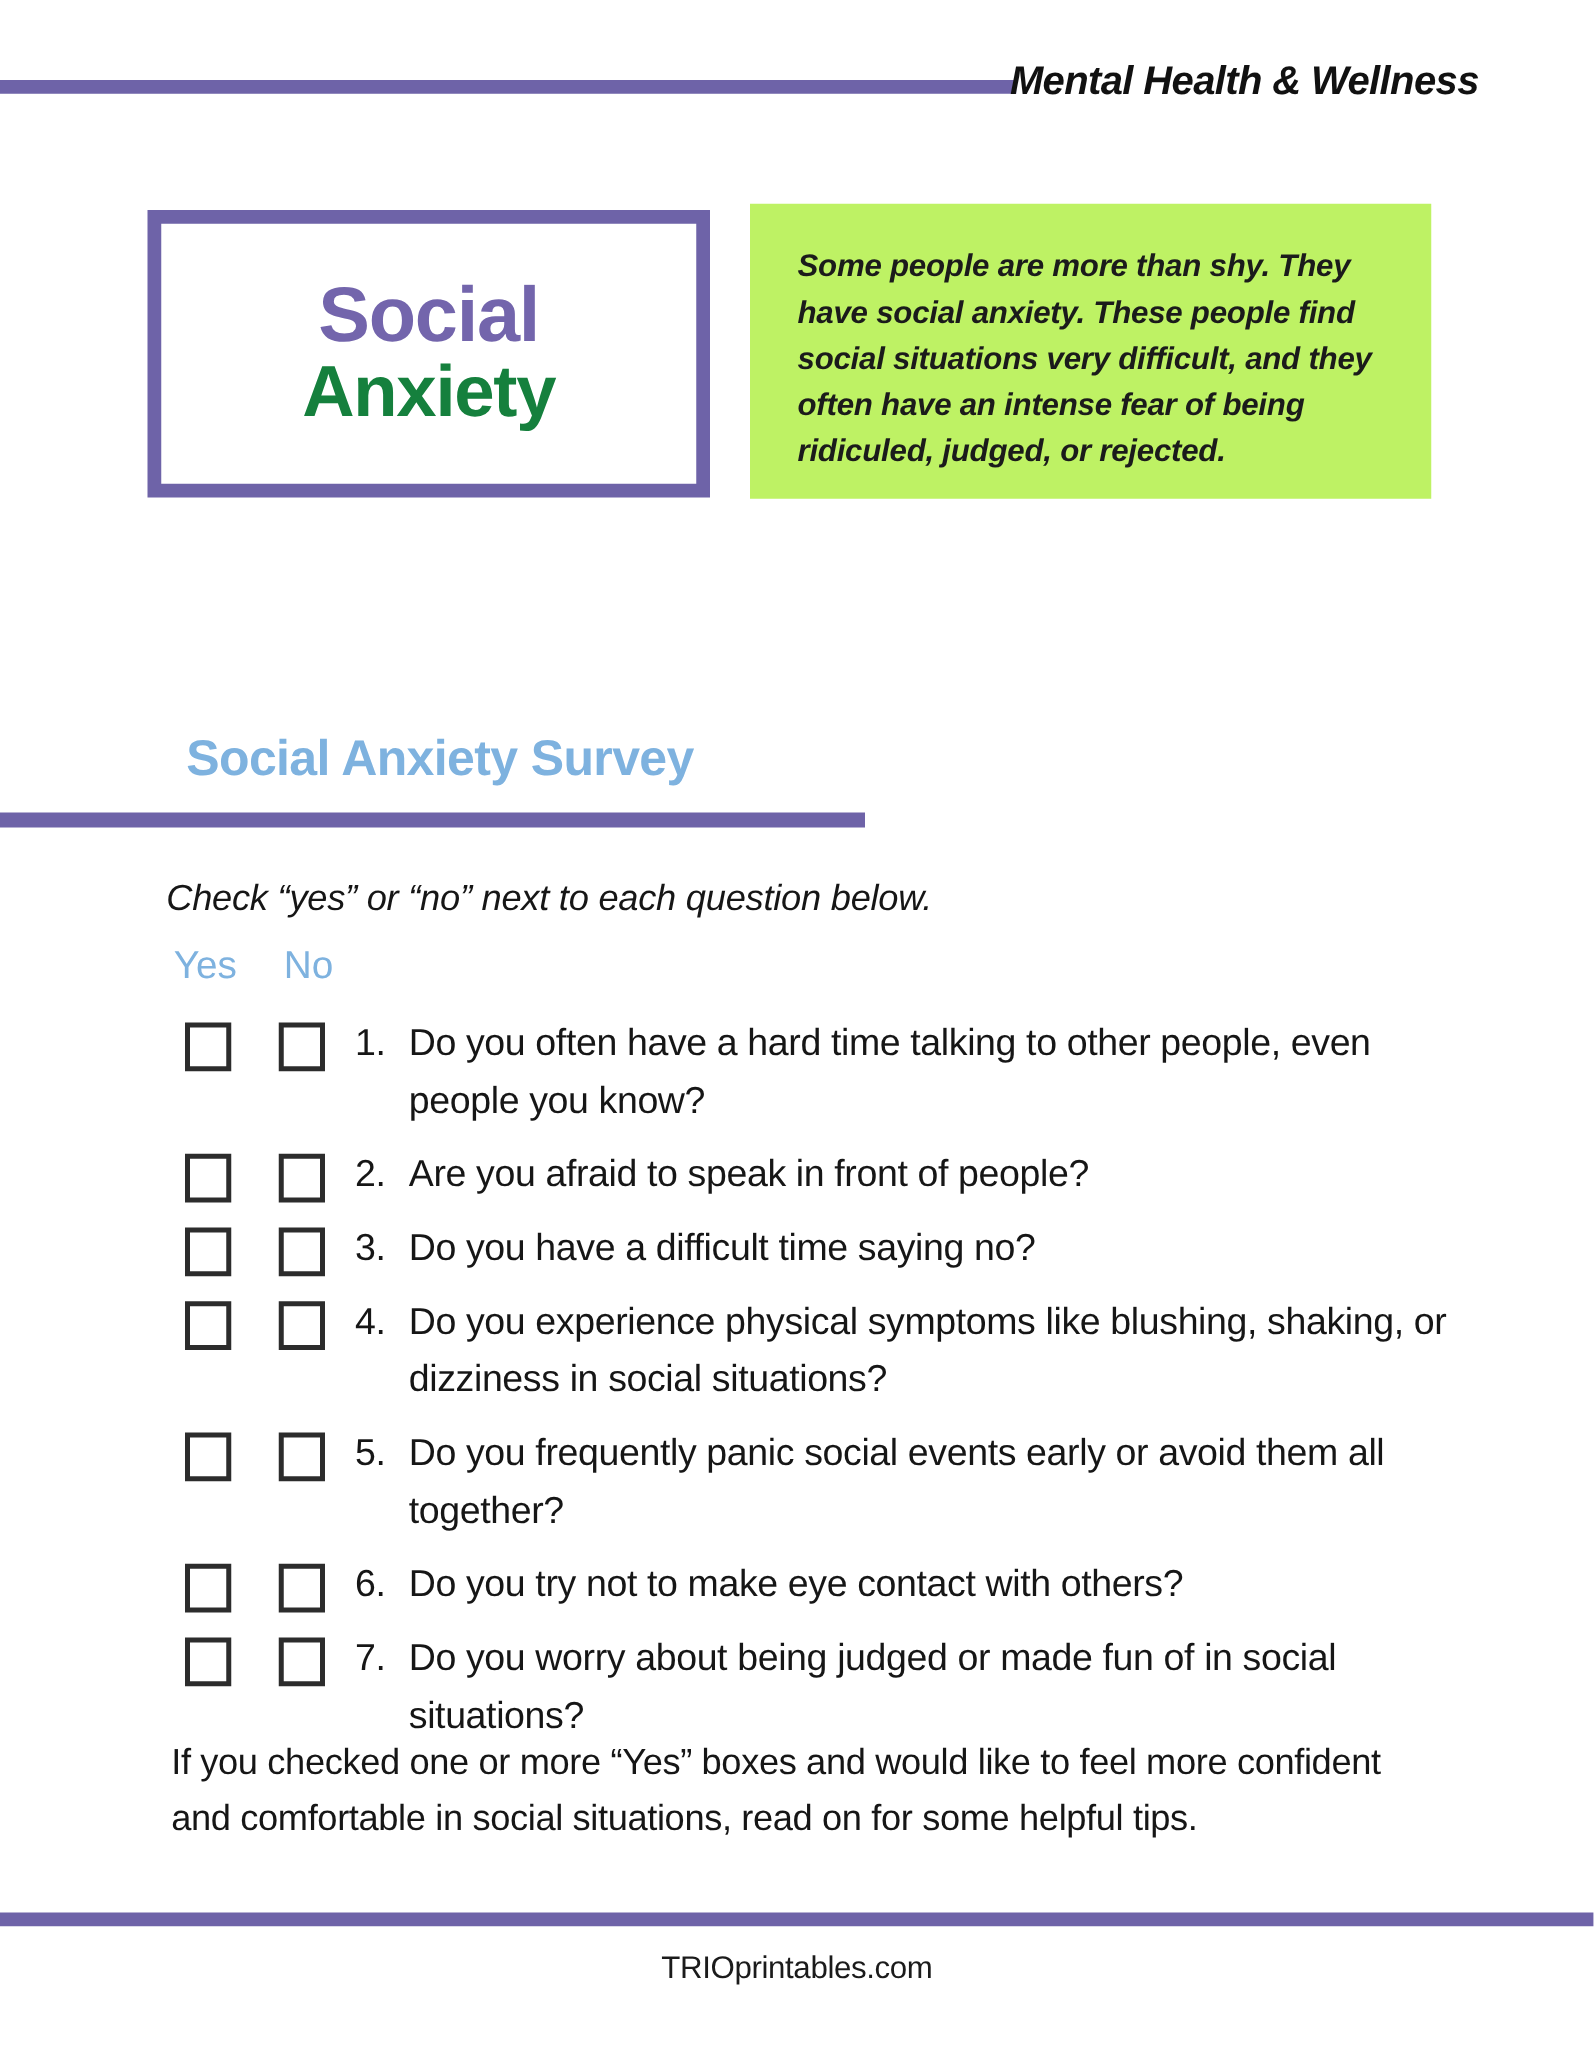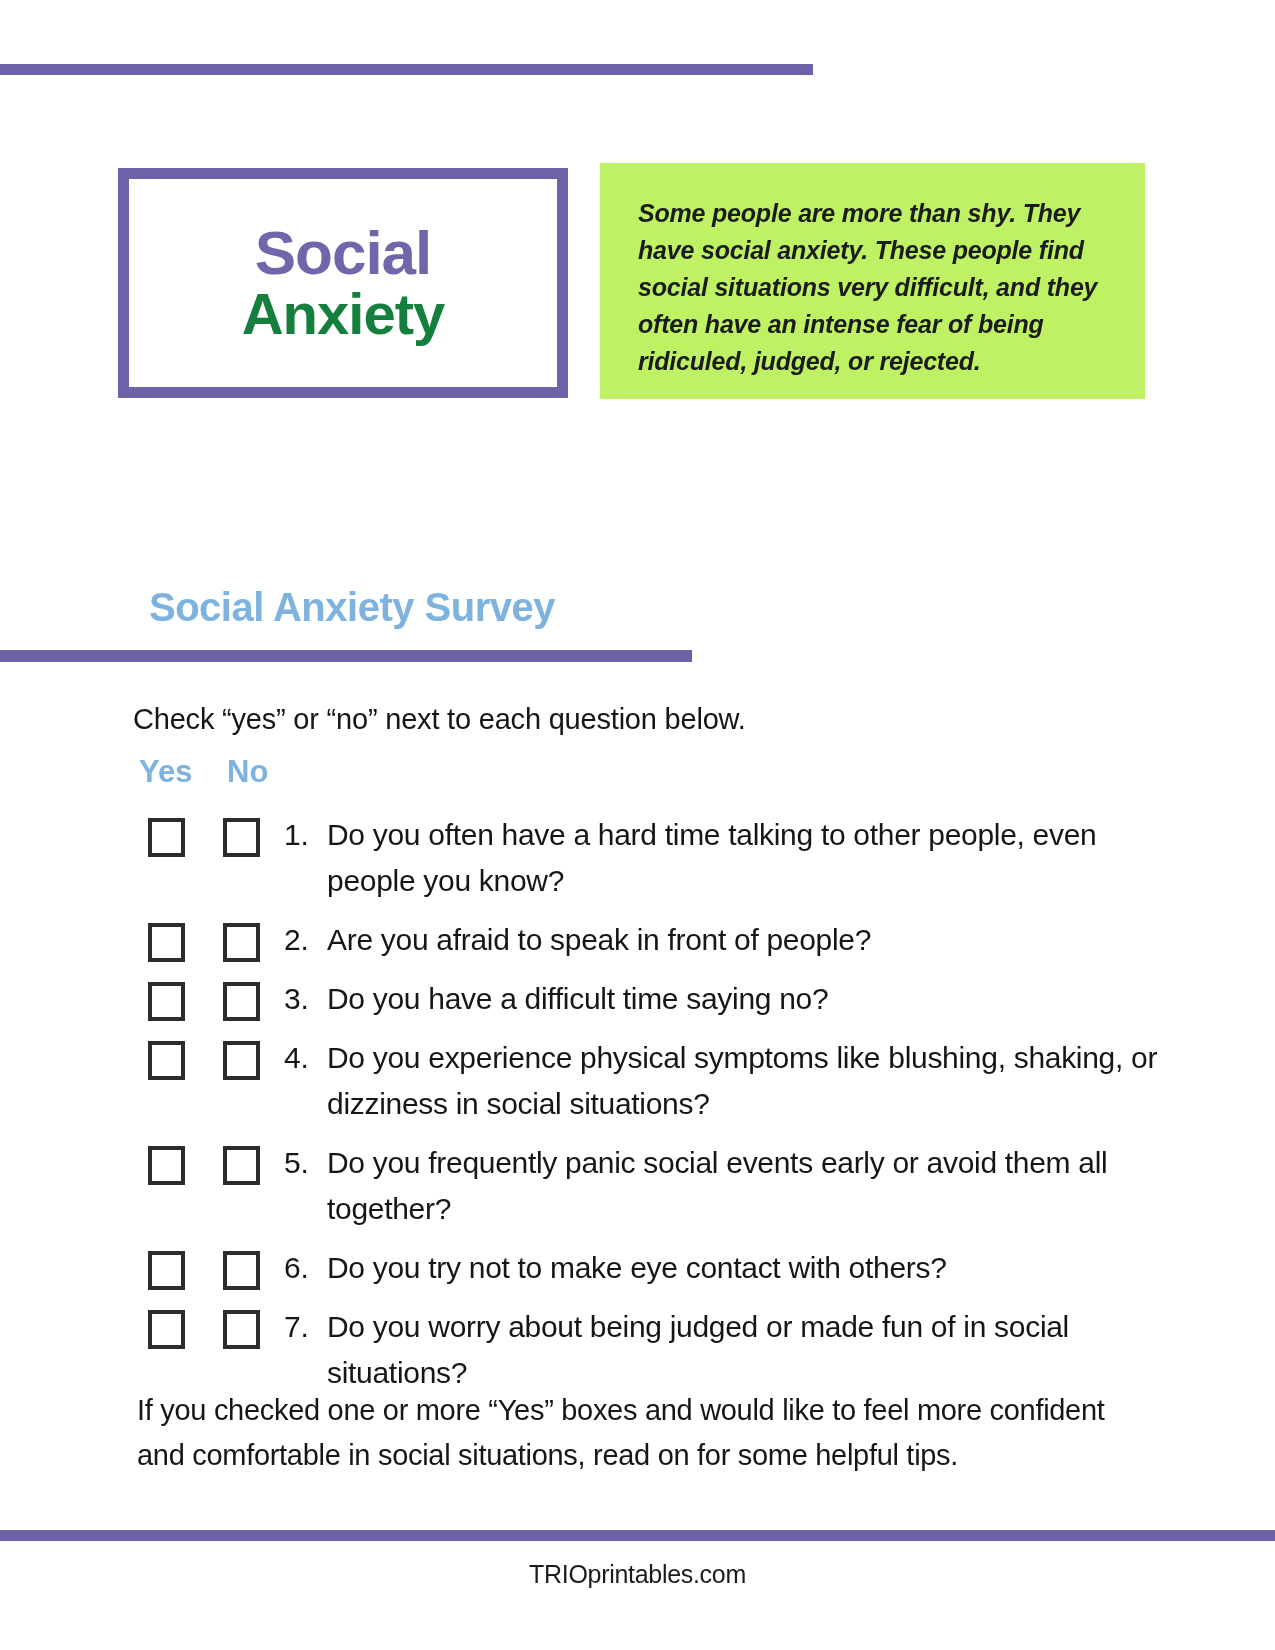--- a/index.html
+++ b/index.html
@@ -101,31 +101,32 @@
     left: 0; top: 650px;
     width: 692px; height: 12px;
     background: #6e63a8;
   }
 
   
   .instruction {
     position: absolute;
     left: 133px; top: 703px;
     font-size: 29px;
+    font-style: italic;
     letter-spacing: -0.2px;
     color: #161616;
     white-space: nowrap;
   }
 
   
   .col-label {
     position: absolute;
     top: 754px;
     font-size: 31px;
-    font-weight: bold;
+    font-weight: normal;
     color: #7eb2df;
   }
   .col-label.yes { left: 139px; }
   .col-label.no  { left: 227px; }
 
   
   .questions {
     position: absolute;
     left: 148px; top: 812px;
     width: 1030px;
@@ -188,20 +189,21 @@
     letter-spacing: -0.3px;
     color: #1b1b1b;
   }
 </style>
 </head>
 <body>
 
 <div class="page">
 
   <div class="header-rule"></div>
+  <div class="header-title">Mental Health &amp; Wellness</div>
 
   <div class="title-box">
     <div class="title-line1">Social</div>
     <div class="title-line2">Anxiety</div>
   </div>
 
   <div class="intro-box">Some people are more than shy. They have social anxiety. These people find social situations very difficult, and they often have an intense fear of being ridiculed, judged, or rejected.</div>
 
 
   <div class="survey-heading">Social Anxiety Survey</div>

